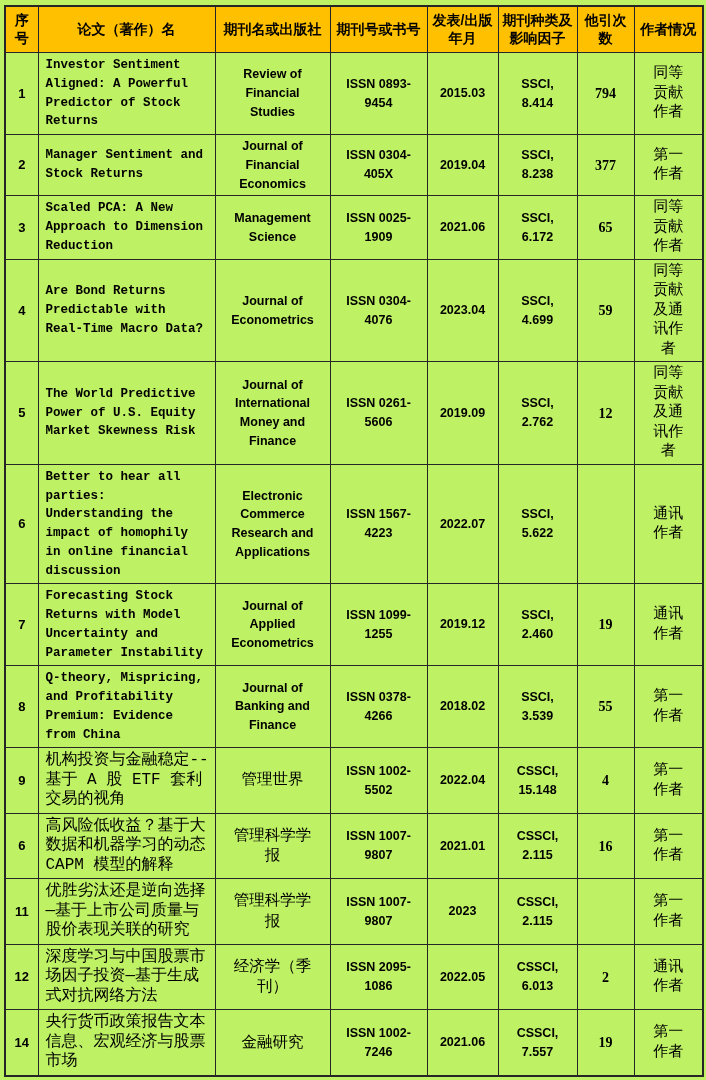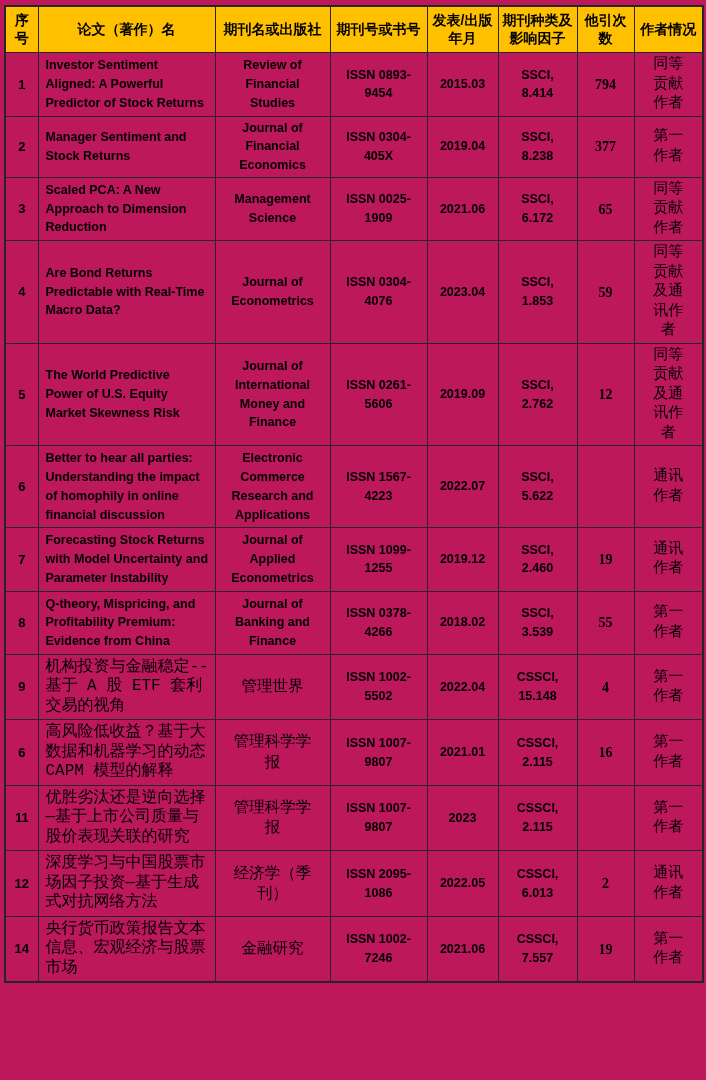--- a/index.html
+++ b/index.html
@@ -1,18 +1,18 @@
 <!DOCTYPE html>
 <html><head>
 <meta charset="utf-8">
 <style>
   html,body{margin:0;padding:0;background:#ffffff;}
   .page{
     width:706px;height:1080px;box-sizing:border-box;
-    padding:5px 4px 2px 4px;background:#be185d;overflow:hidden;
+    padding:5px 4px 2px 4px;background:#bef264;overflow:hidden;
     font-family:"Liberation Sans",sans-serif;
   }
   table.pub-table{
     border-collapse:collapse;table-layout:fixed;width:698px;
     border:2.5px solid #262626;
   }
   th,td{
     border:1.5px solid #262626;
     vertical-align:middle;
     color:#000;
@@ -23,21 +23,21 @@
     font-family:"Liberation Sans",sans-serif;
     font-weight:bold;font-size:14px;line-height:1.25;
     text-align:center;padding:5px 2px;word-break:break-all;
   }
   td{
     font-family:"Liberation Sans",sans-serif;
     font-weight:bold;font-size:12.5px;line-height:1.5;
     text-align:center;padding:2px 4px;
   }
   td.col-seq{font-size:13px;}
-  td.col-title{text-align:left;padding:3px 5px 3px 7px;}
+  td.col-title{text-align:left;padding:3px 5px 3px 7px;font-family:Liberation Mono, monospace;}
   td.col-journal{padding:2px 15px;}
   td.col-issn{padding:2px 8px;}
   td.col-date{padding:2px 4px;}
   td.col-type{padding:2px 10px;}
   td.col-cites{font-family:"Liberation Serif",serif;font-size:14px;}
   td.col-author{padding:2px 13px;}
   
   td.cn{
     font-family:Liberation Mono, monospace;
     font-weight:normal;font-size:16px;line-height:1.22;
@@ -103,21 +103,21 @@
           <td class="col-type">SSCI, 6.172</td>
           <td class="col-cites">65</td>
           <td class="col-author cn">同等贡献作者</td>
         </tr>
         <tr>
           <td class="col-seq">4</td>
           <td class="col-title">Are Bond Returns Predictable with Real-Time Macro Data?</td>
           <td class="col-journal">Journal of Econometrics</td>
           <td class="col-issn">ISSN 0304-4076</td>
           <td class="col-date">2023.04</td>
-          <td class="col-type">SSCI, 1.853</td>
+          <td class="col-type">SSCI, 4.699</td>
           <td class="col-cites">59</td>
           <td class="col-author cn">同等贡献及通讯作者</td>
         </tr>
         <tr>
           <td class="col-seq">5</td>
           <td class="col-title">The World Predictive Power of U.S. Equity Market Skewness Risk</td>
           <td class="col-journal">Journal of International Money and Finance</td>
           <td class="col-issn">ISSN 0261-5606</td>
           <td class="col-date">2019.09</td>
           <td class="col-type">SSCI, 2.762</td>

